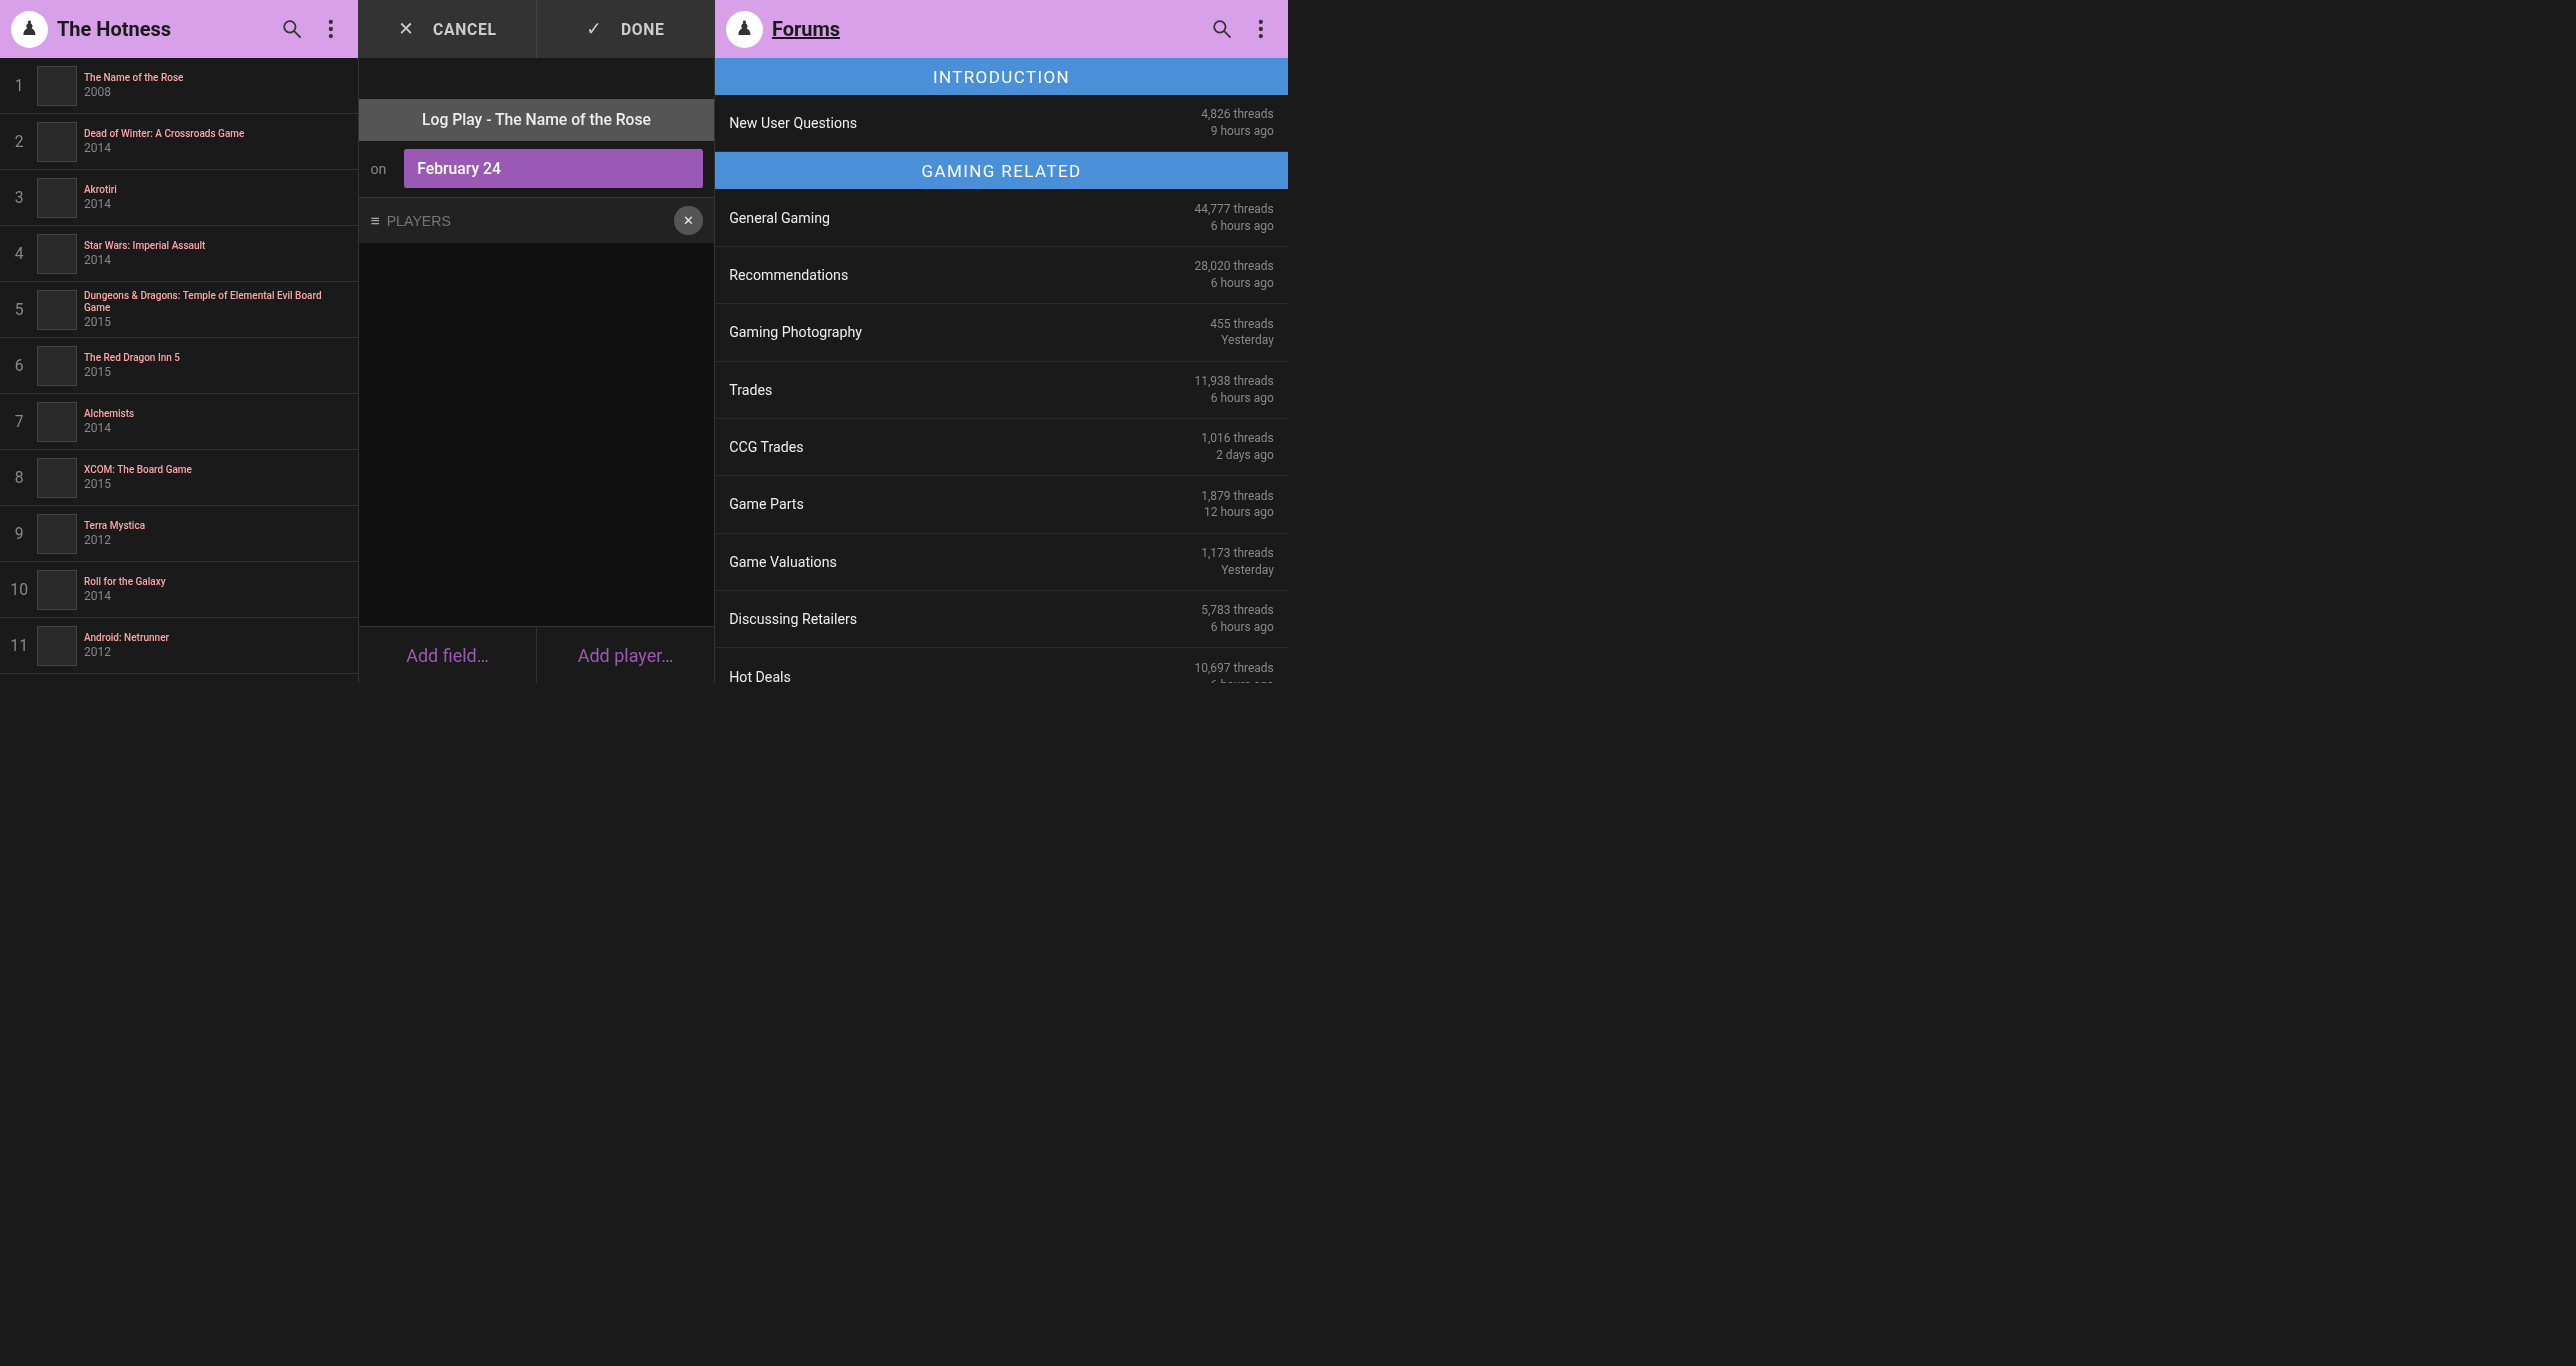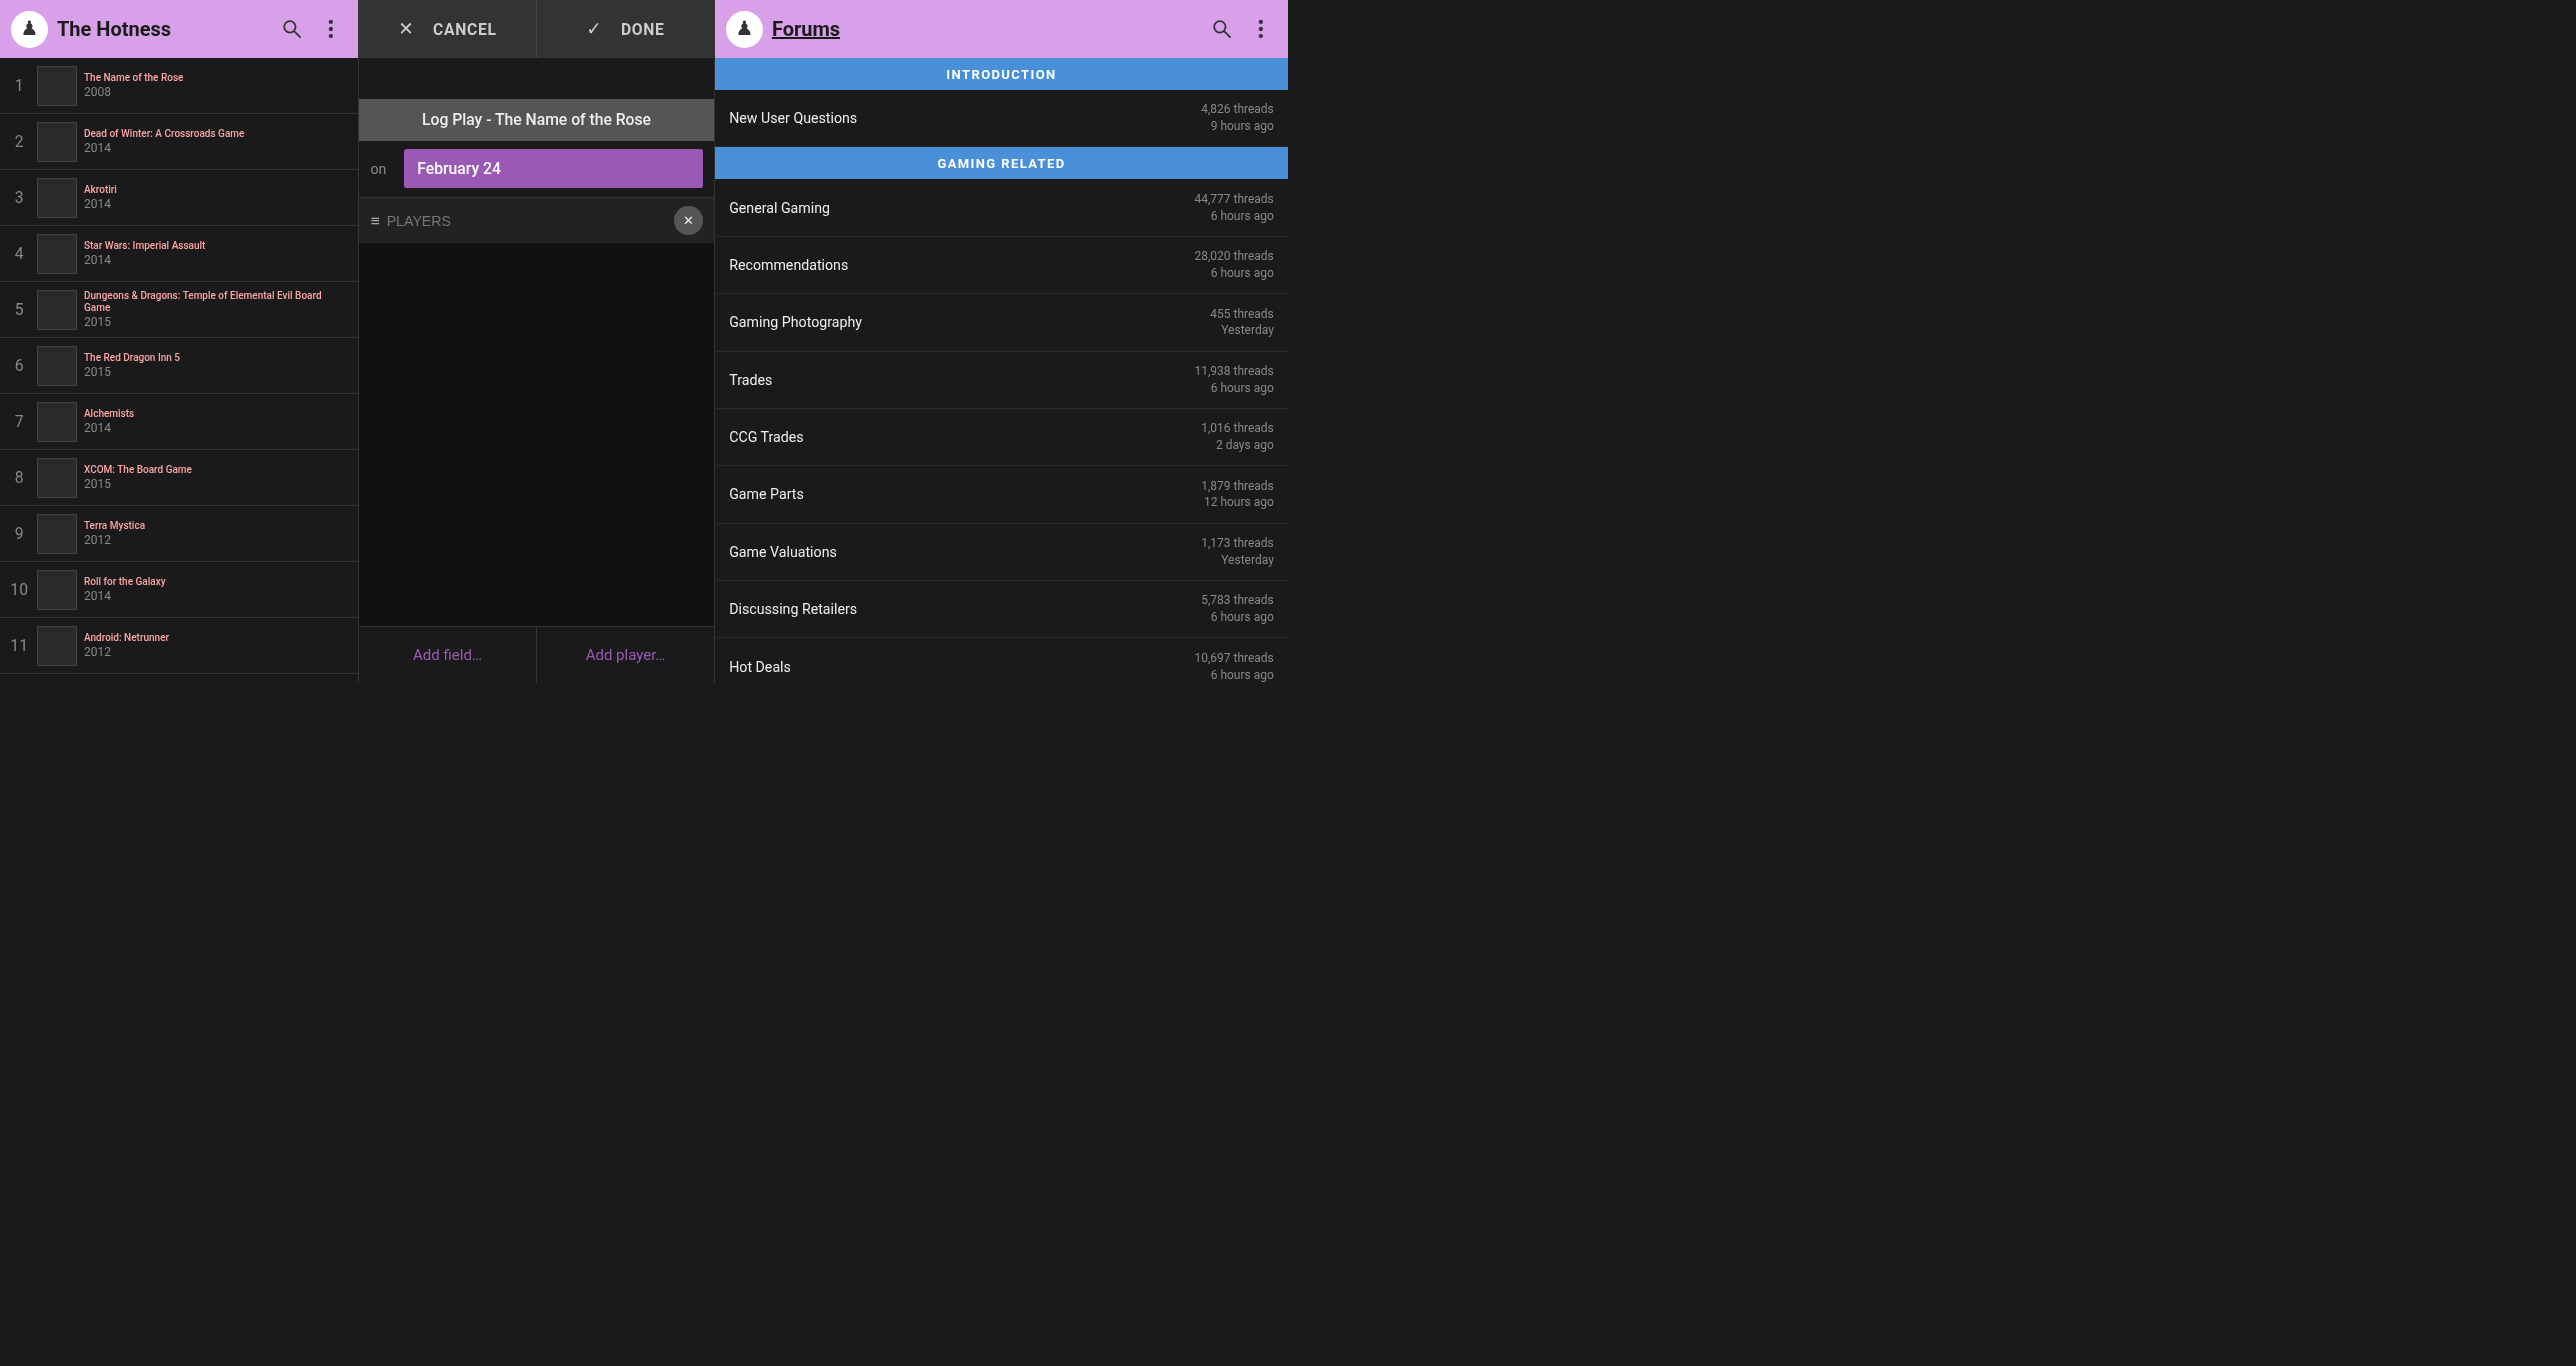--- a/index.html
+++ b/index.html
@@ -251,21 +251,21 @@
       flex: 1;
       background: #1a1a1a;
       display: flex;
       align-items: center;
       justify-content: center;
       cursor: pointer;
     }
 
     .footer-btn-text {
       color: #9b59b6;
-      font-size: 15px;
+      font-size: 18px;
     }
 
     
     .right-panel {
       flex: 1;
       background: #1a1a1a;
       display: flex;
       flex-direction: column;
     }
 
@@ -292,22 +292,22 @@
     }
 
     .section-header {
       background: #4a90d9;
       padding: 8.5px 14.2px;
       text-align: center;
     }
 
     .section-header-text {
       color: #fff;
-      font-size: 13px;
-      font-weight: bold;
+      font-size: 17px;
+      font-weight: normal;
       letter-spacing: 1.4px;
     }
 
     .forum-row {
       display: flex;
       align-items: center;
       justify-content: space-between;
       padding: 11.4px 14.2px;
       border-bottom: 0.7px solid #2a2a2a;
       min-height: 51px;

